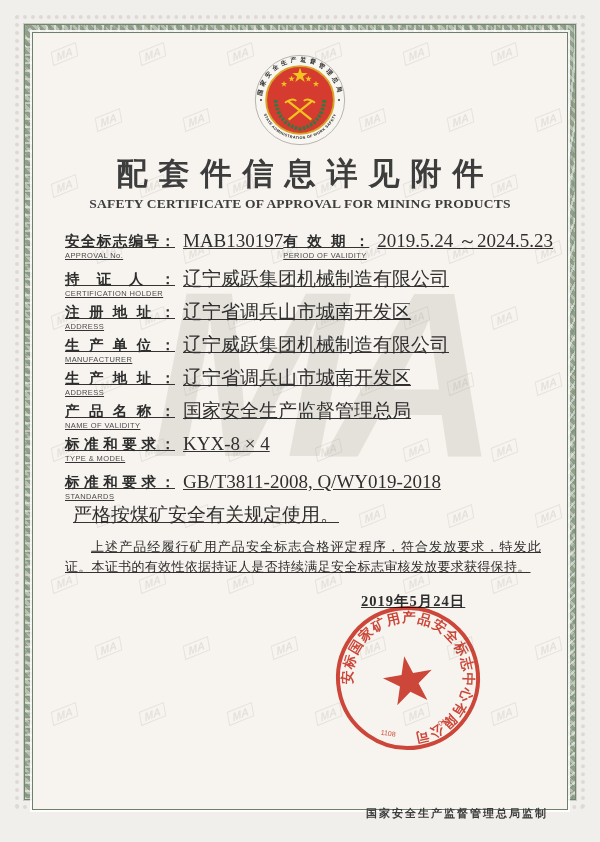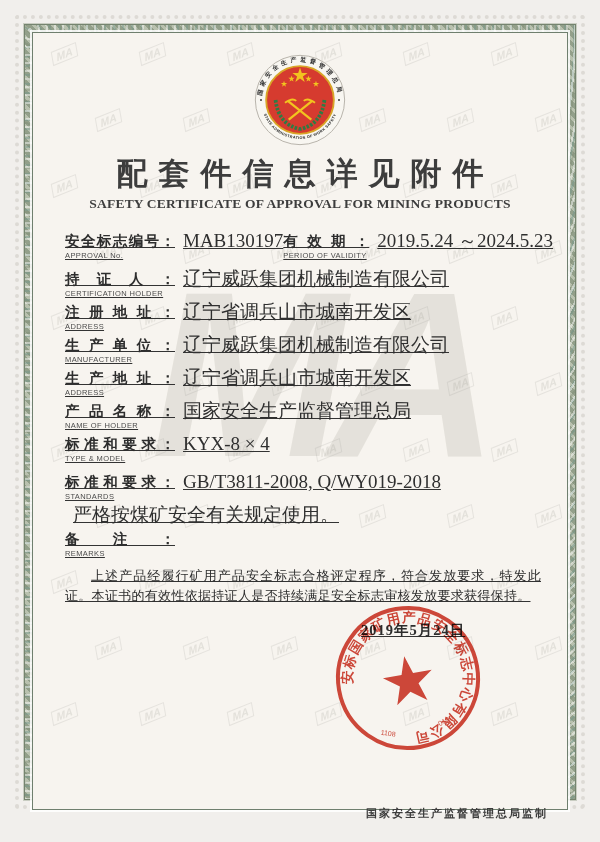--- a/index.html
+++ b/index.html
@@ -267,21 +267,21 @@
         <span class="en-label">ADDRESS</span>
           </div>
         <span class="fvalue">辽宁省调兵山市城南开发区</span>
       </div>
     </div>
 
     <div class="field-row">
       <div class="fgroup">
           <div class="lblock">
         <span class="zh-label">产品名称：</span>
-        <span class="en-label">NAME OF HOLDER</span>
+        <span class="en-label">NAME OF VALIDITY</span>
           </div>
         <span class="fvalue">国家安全生产监督管理总局</span>
       </div>
     </div>
 
     <div class="field-row">
       <div class="fgroup">
           <div class="lblock">
         <span class="zh-label">标准和要求：</span>
         <span class="en-label">TYPE &amp; MODEL</span>
@@ -301,24 +301,20 @@
     </div>
 
     <div class="field-row">
       <div class="fgroup">
         <span class="fvalue">严格按煤矿安全有关规定使用。</span>
       </div>
     </div>
 
     <div class="field-row">
       <div class="fgroup">
-          <div class="lblock">
-        <span class="zh-label">备注：</span>
-        <span class="en-label">REMARKS</span>
-          </div>
       </div>
     </div>
 
     <div class="declaration">上述产品经履行矿用产品安全标志合格评定程序，符合发放要求，特发此证。本证书的有效性依据持证人是否持续满足安全标志审核发放要求获得保持。</div>
 
 
     <div class="issue-date">2019年5月24日</div>
   </div>
 
   <svg class="seal" viewBox="0 0 150 150">

